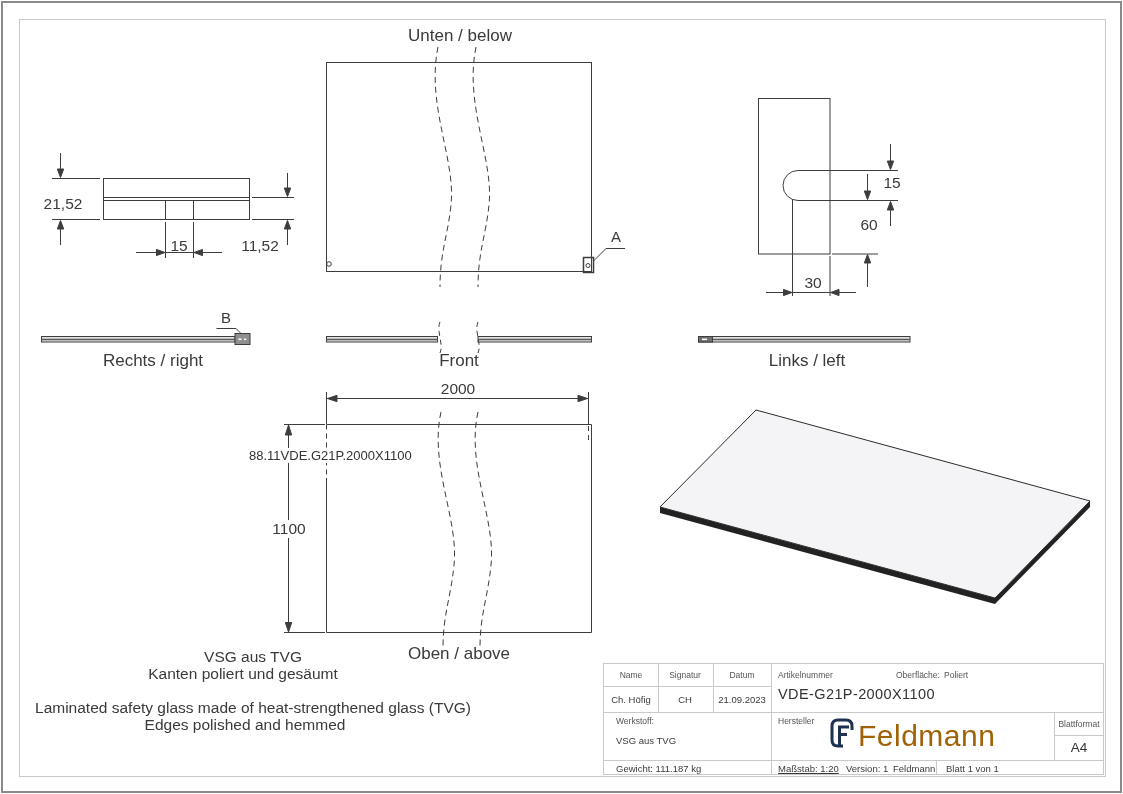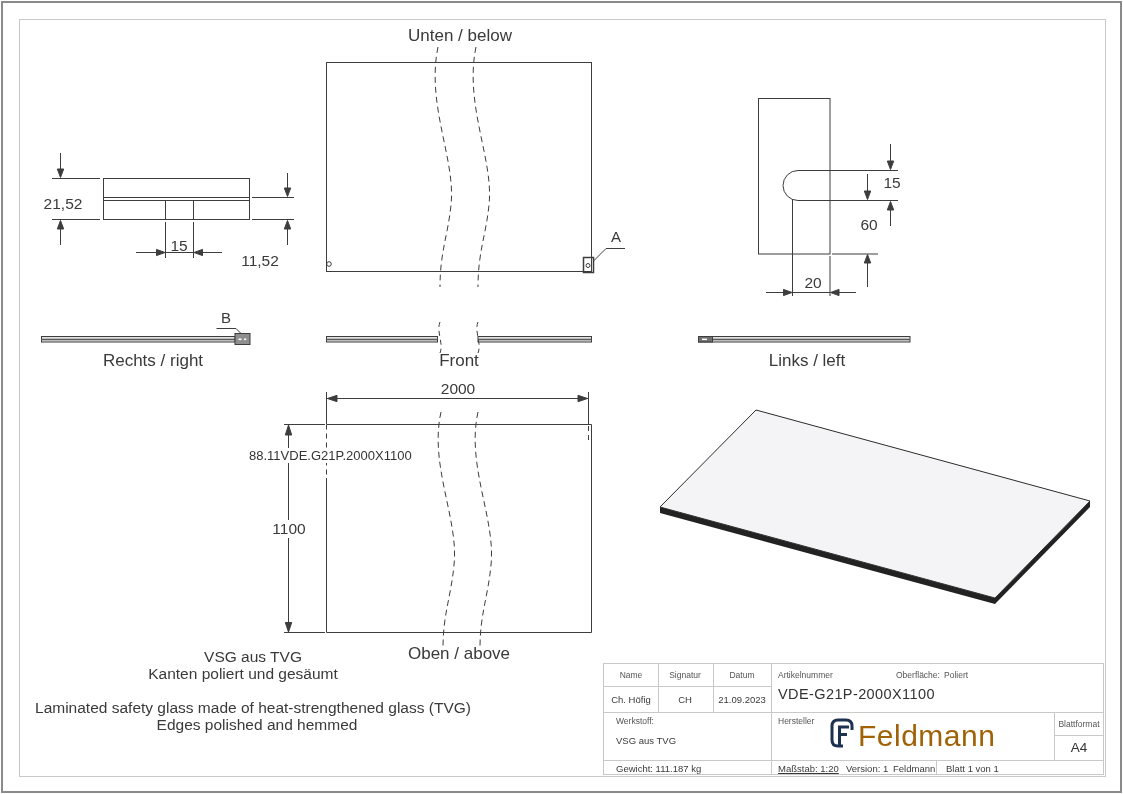--- a/index.html
+++ b/index.html
@@ -157,36 +157,36 @@
   </svg>
 
   <div class="lbl ctr view-label" style="left:460px;top:26px;">Unten / below</div>
   <div class="lbl ctr view-label" style="left:459px;top:351px;">Front</div>
   <div class="lbl ctr view-label" style="left:153px;top:351px;">Rechts / right</div>
   <div class="lbl ctr view-label" style="left:807px;top:351px;">Links / left</div>
   <div class="lbl ctr view-label" style="left:459px;top:644px;">Oben / above</div>
 
   <div class="lbl ctr dim" style="left:63px;top:195px;">21,52</div>
   <div class="lbl ctr dim" style="left:179px;top:237px;">15</div>
-  <div class="lbl ctr dim" style="left:260px;top:252px;text-align:right;">11,52</div>
+  <div class="lbl ctr dim" style="left:260px;top:237px;text-align:right;">11,52</div>
   <div class="lbl ctr dim" style="left:892px;top:174px;">15</div>
   <div class="lbl ctr dim" style="left:869px;top:216px;">60</div>
-  <div class="lbl ctr dim" style="left:813px;top:274px;">20</div>
+  <div class="lbl ctr dim" style="left:813px;top:274px;">30</div>
   <div class="lbl ctr dim" style="left:458px;top:380px;">2000</div>
   <div class="lbl ctr dim whitebg" style="left:289px;top:520px;">1100</div>
 
   <div class="lbl ctr marker" style="left:616px;top:228px;">A</div>
   <div class="lbl ctr marker" style="left:226px;top:309px;">B</div>
 
   <div class="lbl part-code" style="left:247px;top:448px;">88.11VDE.G21P.2000X1100</div>
 
   <div class="lbl ctr note" style="left:253px;top:648px;">VSG aus TVG</div>
   <div class="lbl ctr note" style="left:243px;top:665px;">Kanten poliert und gesäumt</div>
   <div class="lbl ctr note" style="left:253px;top:699px;">Laminated safety glass made of heat-strengthened glass (TVG)</div>
-  <div class="lbl ctr note" style="left:257px;top:716px;">Edges polished and hemmed</div>
+  <div class="lbl ctr note" style="left:245px;top:716px;">Edges polished and hemmed</div>
 
   <div class="tblock">
     <div class="tb-line" style="left:54px;top:0;width:1px;height:48px;"></div>
     <div class="tb-line" style="left:109px;top:0;width:1px;height:48px;"></div>
     <div class="tb-line" style="left:167px;top:0;width:1px;height:110px;"></div>
     <div class="tb-line" style="left:0;top:22px;width:167px;height:1px;"></div>
     <div class="tb-line" style="left:0;top:48px;width:499px;height:1px;"></div>
     <div class="tb-line" style="left:0;top:96px;width:499px;height:1px;"></div>
     <div class="tb-line" style="left:450px;top:48px;width:1px;height:48px;"></div>
     <div class="tb-line" style="left:450px;top:71px;width:49px;height:1px;"></div>

